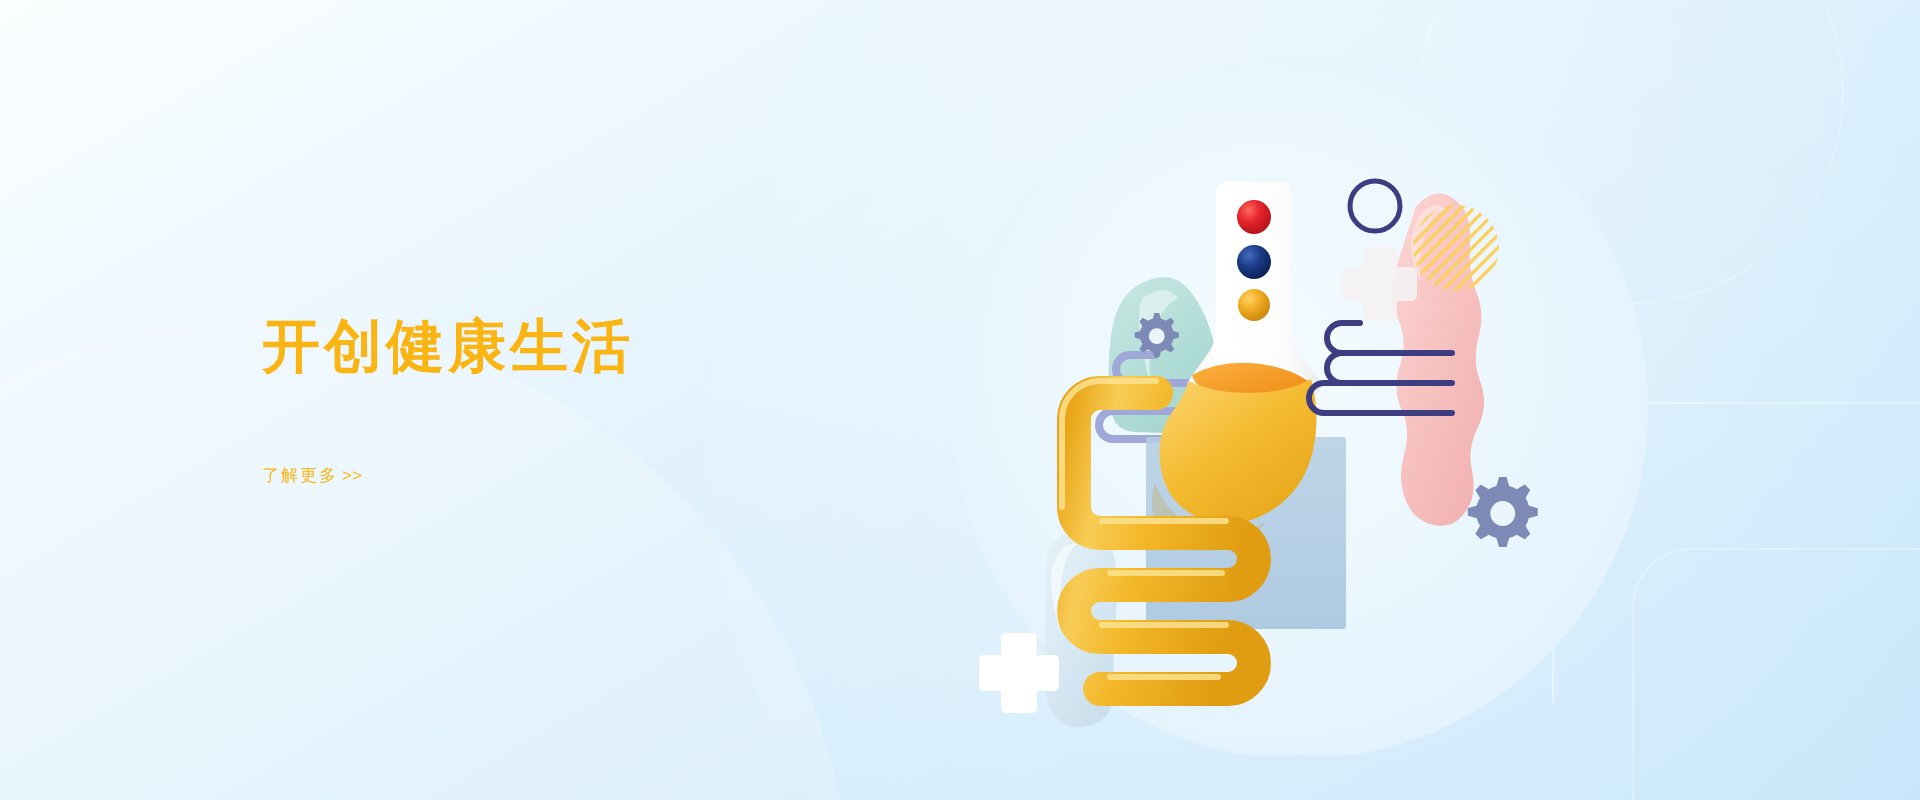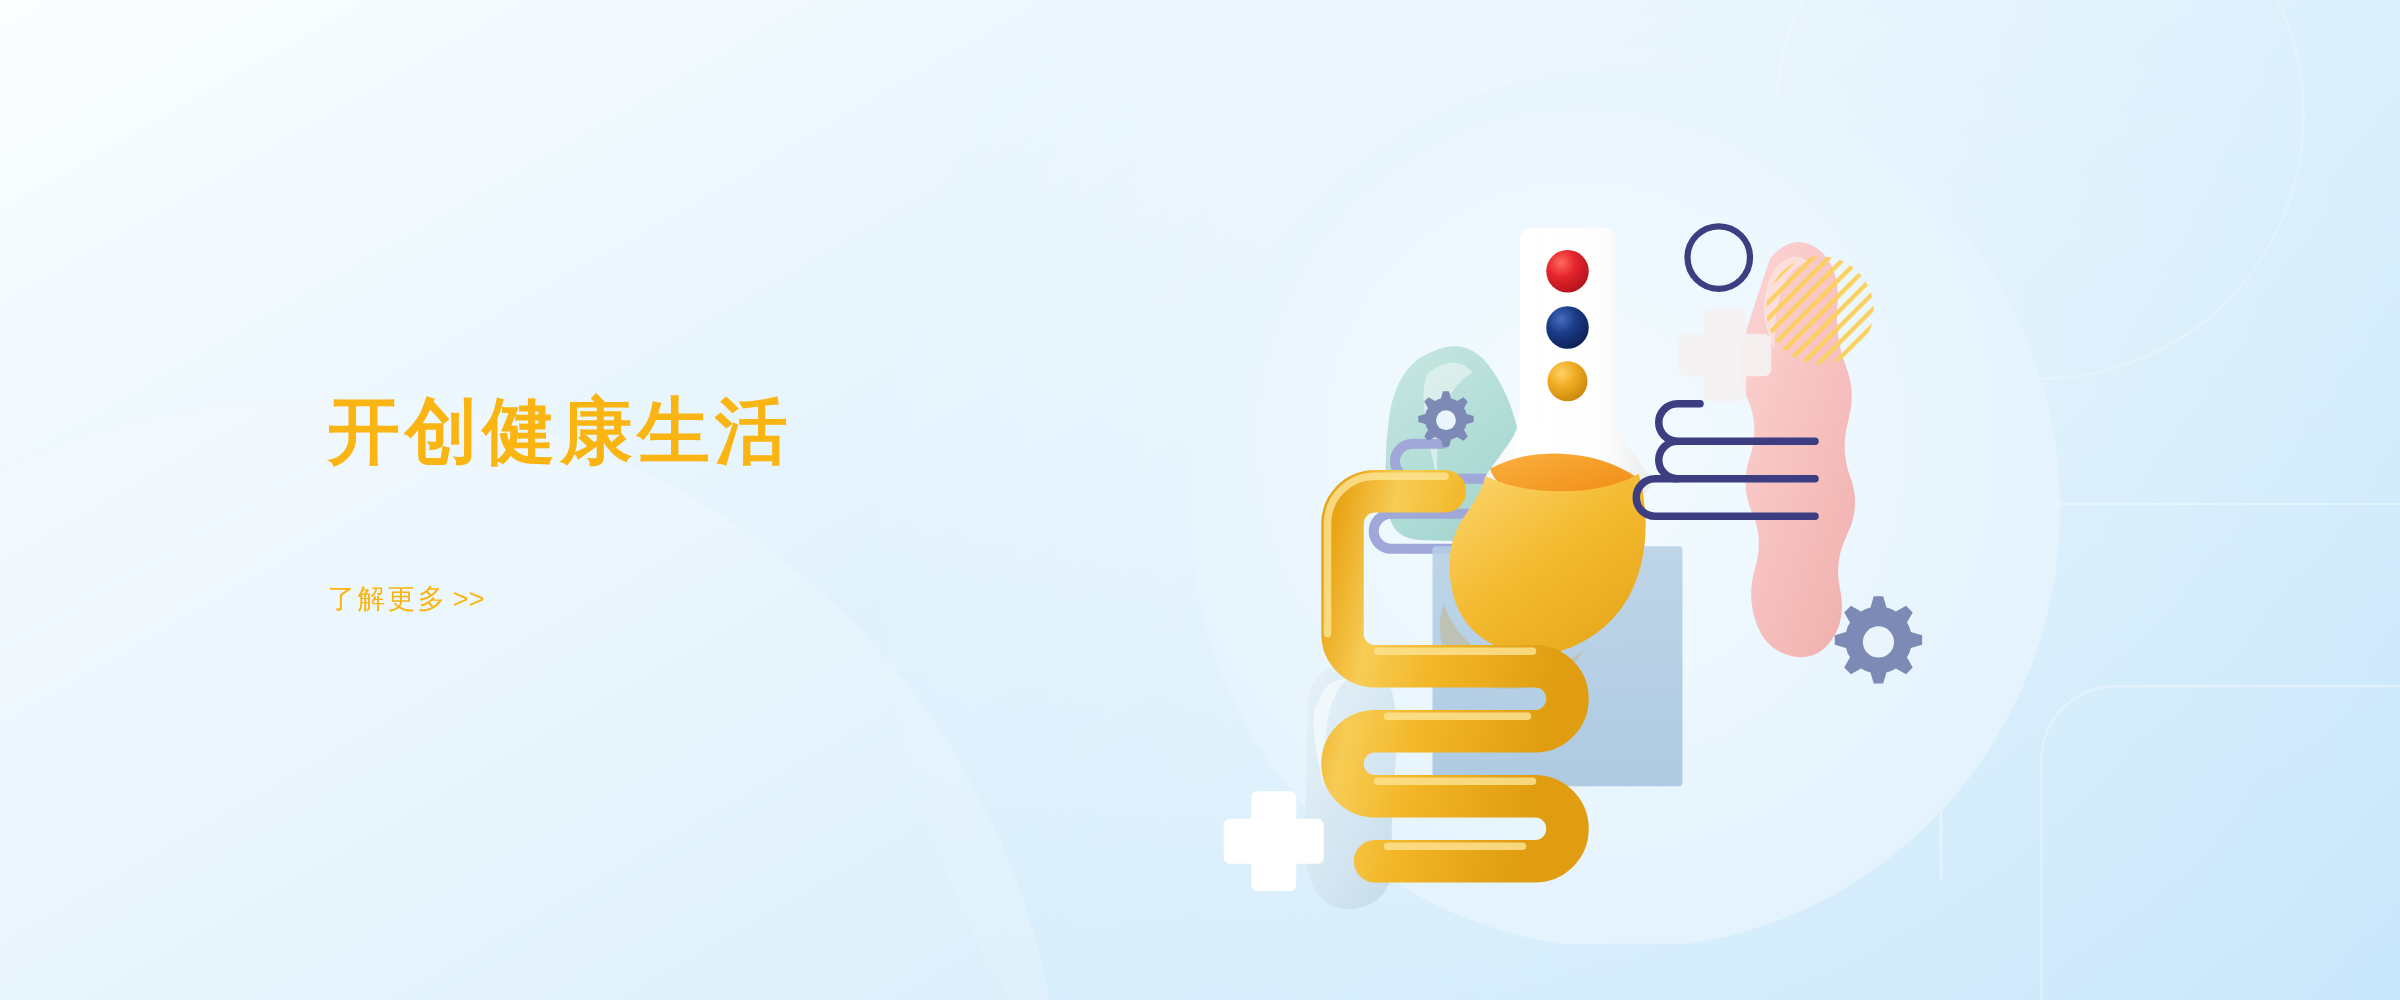--- a/index.html
+++ b/index.html
@@ -99,21 +99,21 @@
     line-height: 1.58;
     letter-spacing: 4px;
     margin: 0;
     white-space: nowrap;
   }
   .headline-line { display: block; }
   .cta {
     display: inline-block;
     margin-top: 72px;
     color: #fab513;
-    font-size: 22px;
+    font-size: 17px;
     letter-spacing: 2px;
     text-decoration: none;
     cursor: pointer;
   }
   .cta .chev { letter-spacing: 0px; margin-left: 4px; }
 
   
   .art {
     position: absolute;
     left: 950px;

